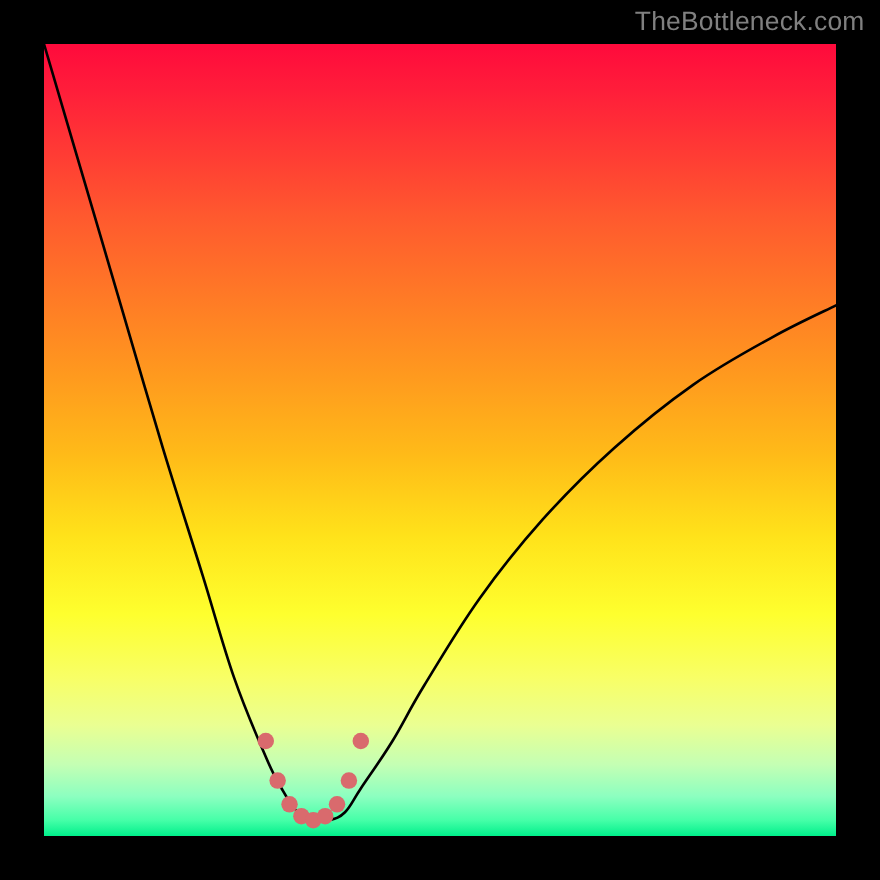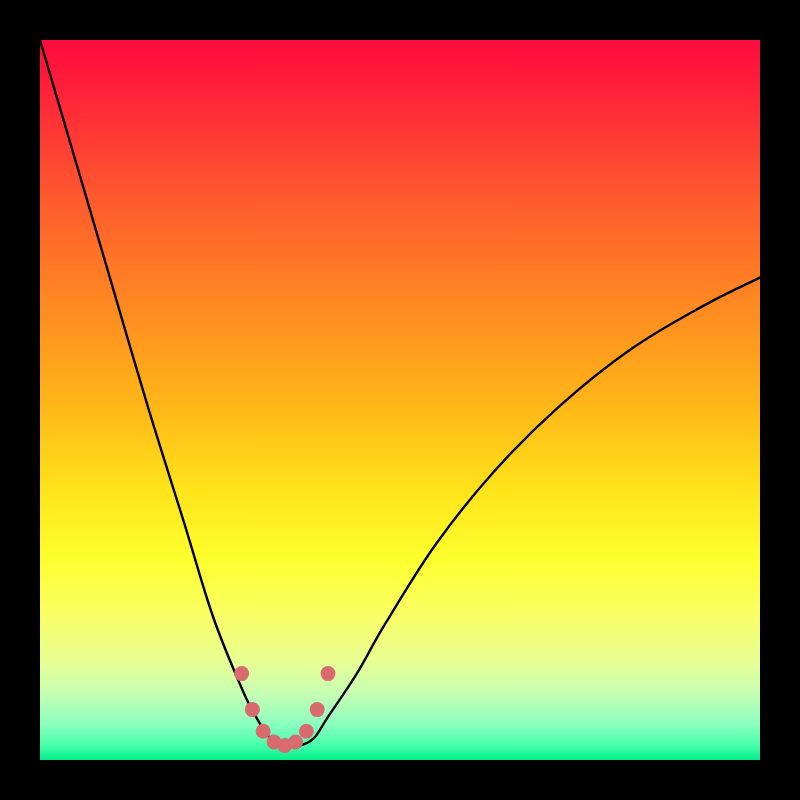--- a/index.html
+++ b/index.html
@@ -59,20 +59,21 @@
     left: 0;
     width: 720px;
     height: 720px;
     overflow: visible;
   }
 </style>
 </head>
 <body>
 
 <div class="frame">
+  <div class="watermark">TheBottleneck.com</div>
 
   <div class="plot-area">
     <svg class="curves" viewBox="0 0 720 720" preserveAspectRatio="none">
       <path id="main-curve" fill="none" stroke="#000000" stroke-width="2.4" stroke-linecap="round" stroke-linejoin="round" d="M 0 0 C 6.4799999999999995 22.031999999999996, 23.04 78.33599999999998, 36 122.39999999999998 C 48.96 166.46399999999997, 59.04 200.73599999999996, 72 244.79999999999995 C 84.96 288.864, 95.04 324.432, 108 367.2 C 120.96 409.96799999999996, 132.336 444.816, 144 482.4 C 155.664 519.9839999999999, 162.432 546.192, 172.79999999999998 576 C 183.16799999999998 605.808, 193.824 629.856, 201.60000000000002 648 C 209.37600000000003 666.144, 210.816 667.728, 216 676.8 C 221.184 685.872, 225.216 693.216, 230.4 698.4 C 235.584 703.584, 239.616 704.304, 244.8 705.6 C 249.984 706.8960000000001, 254.016 706.8960000000001, 259.2 705.6 C 264.384 704.304, 268.416 703.584, 273.6 698.4 C 278.78400000000005 693.216, 280.224 688.4639999999999, 288 676.8 C 295.776 665.136, 306.432 650.448, 316.8 633.6 C 327.168 616.7520000000001, 331.34399999999994 606.528, 345.59999999999997 583.2 C 359.856 559.8720000000001, 376.56000000000006 531.216, 396.00000000000006 504 C 415.44000000000005 476.784, 431.56800000000004 456.624, 453.6 432 C 475.632 407.376, 493.776 389.23199999999997, 518.4 367.2 C 543.024 345.168, 564.48 327.744, 590.4 309.6 C 616.3199999999999 291.456, 639.072 279.36, 662.4 266.4 C 685.728 253.43999999999997, 709.632 242.78399999999996, 720 237.59999999999997"></path>
       <g id="marker-group">
           <circle cx="201.60000000000002" cy="633.6" r="7.5" fill="#d96a6d"></circle>
           <circle cx="212.39999999999998" cy="669.6" r="7.5" fill="#d96a6d"></circle>
           <circle cx="223.2" cy="691.2" r="7.5" fill="#d96a6d"></circle>
           <circle cx="234" cy="702" r="7.5" fill="#d96a6d"></circle>
           <circle cx="244.8" cy="705.6" r="7.5" fill="#d96a6d"></circle>

